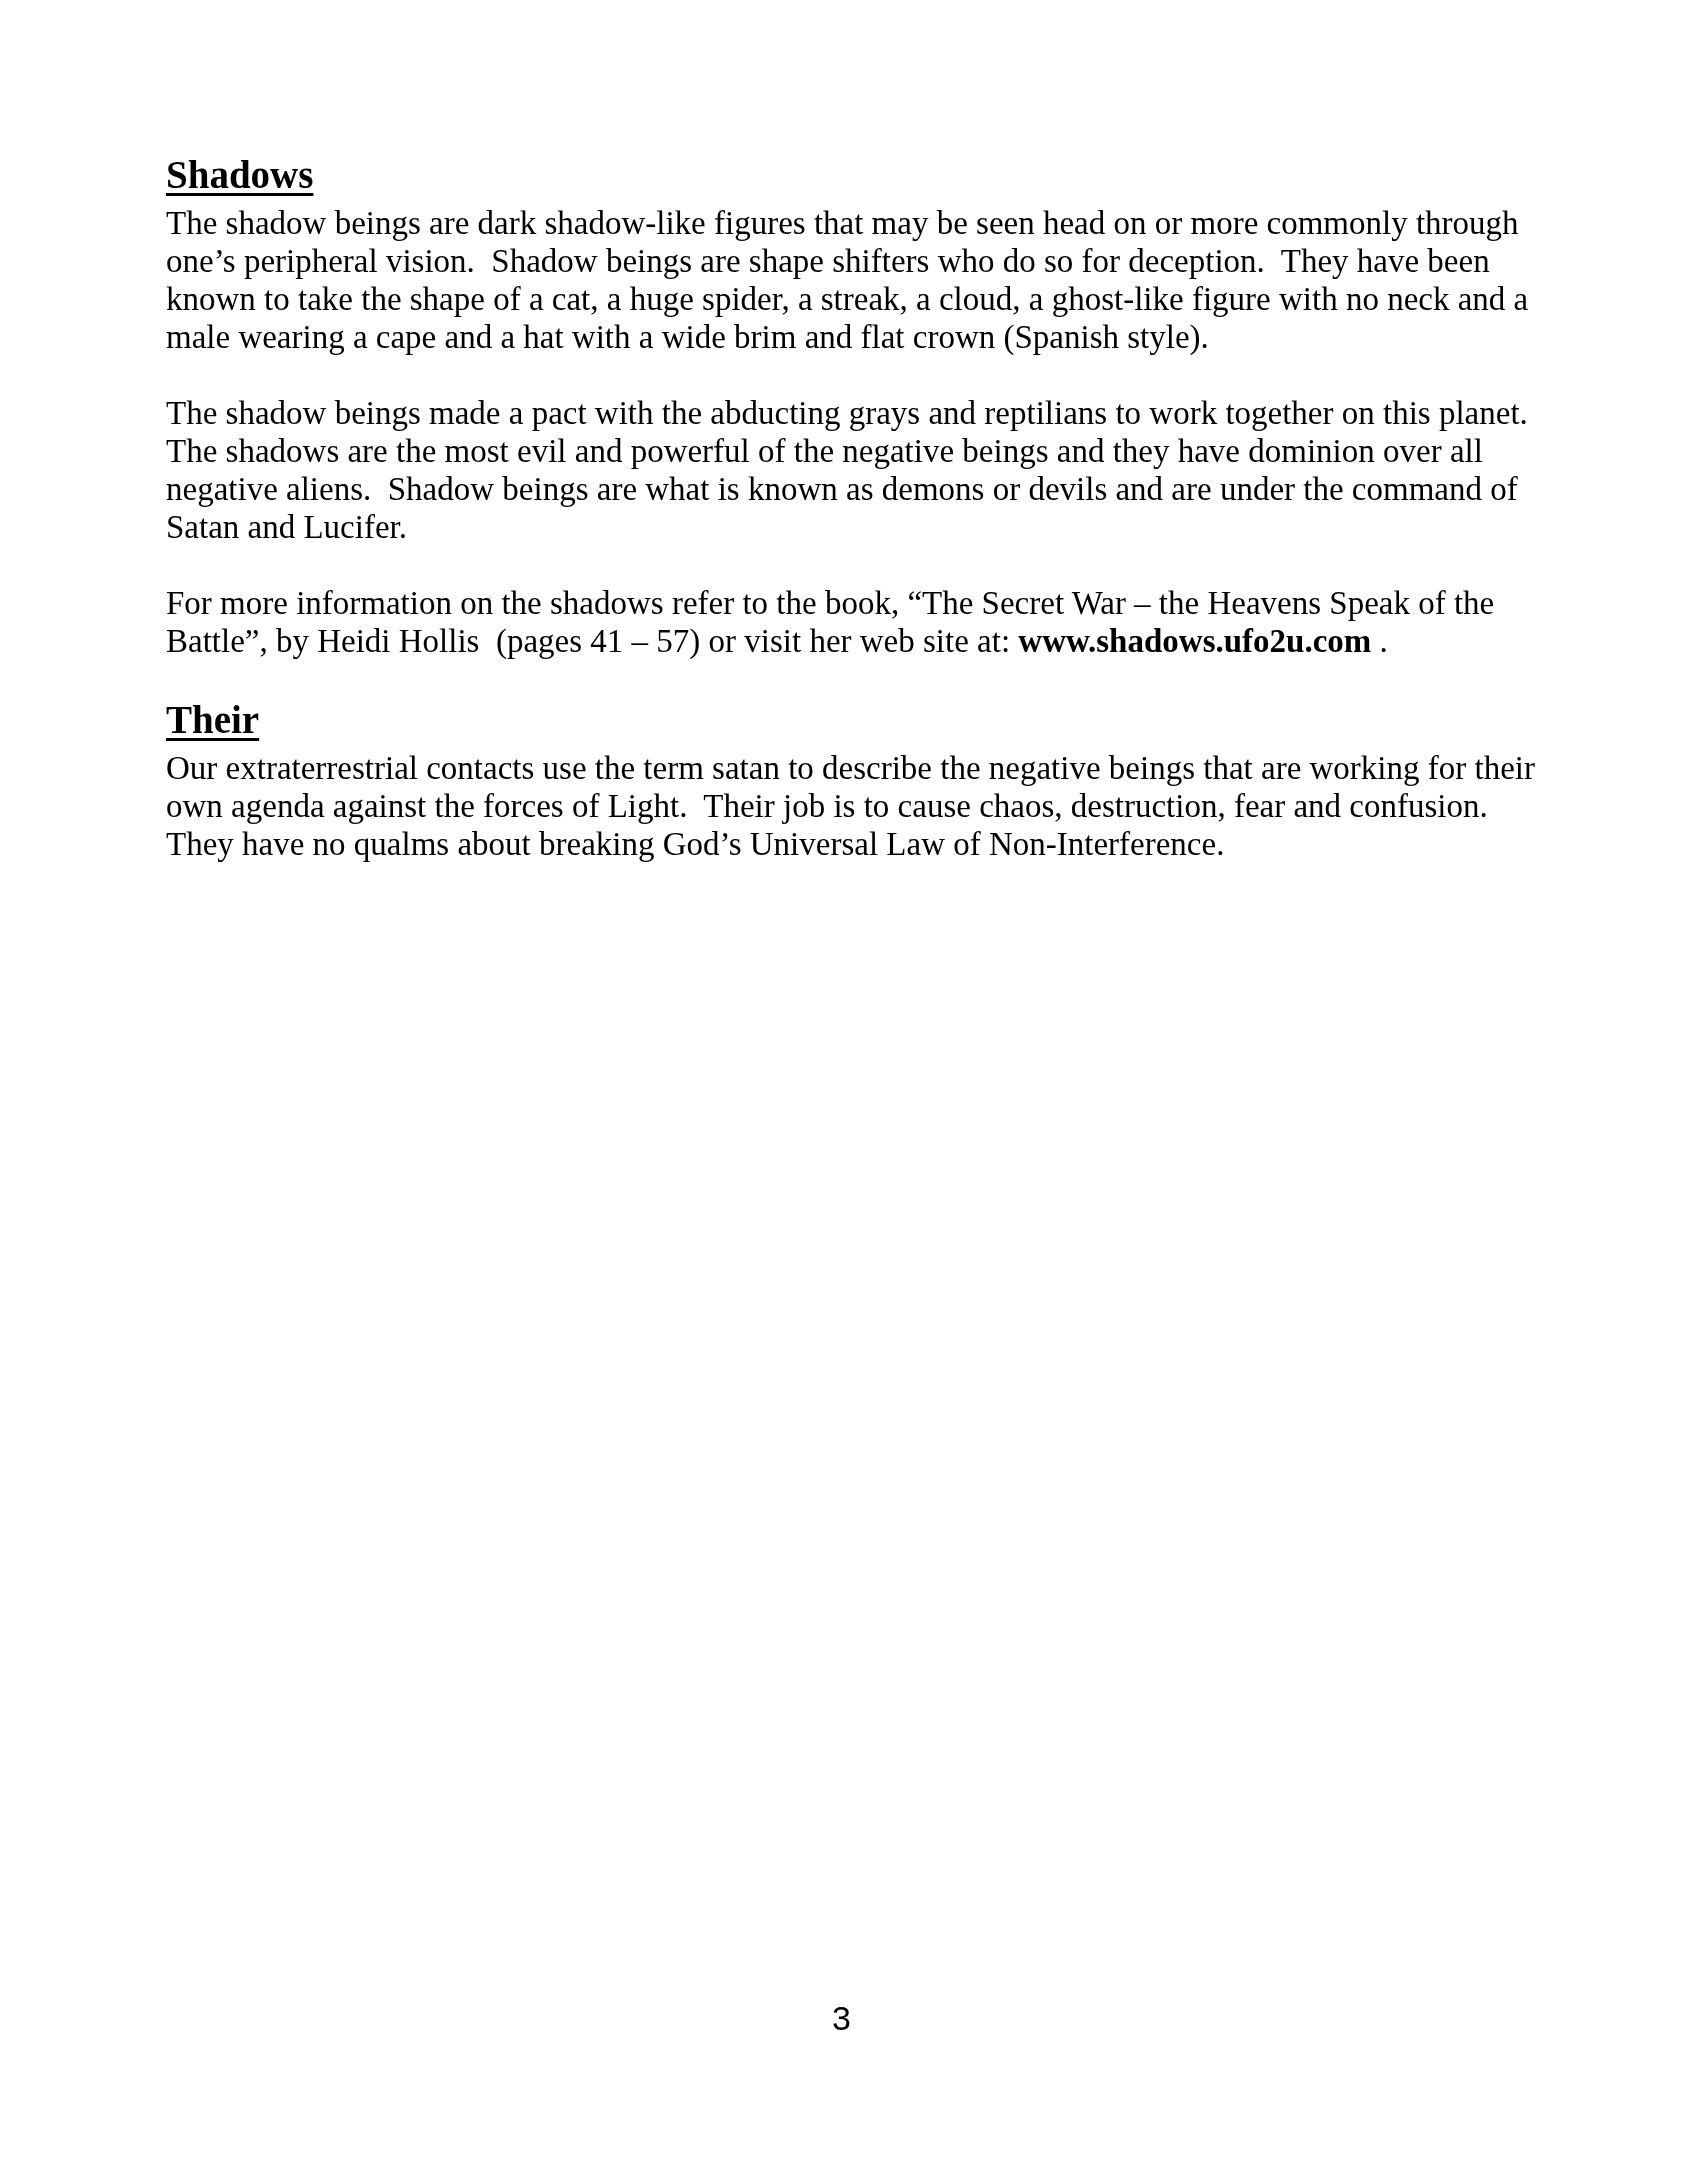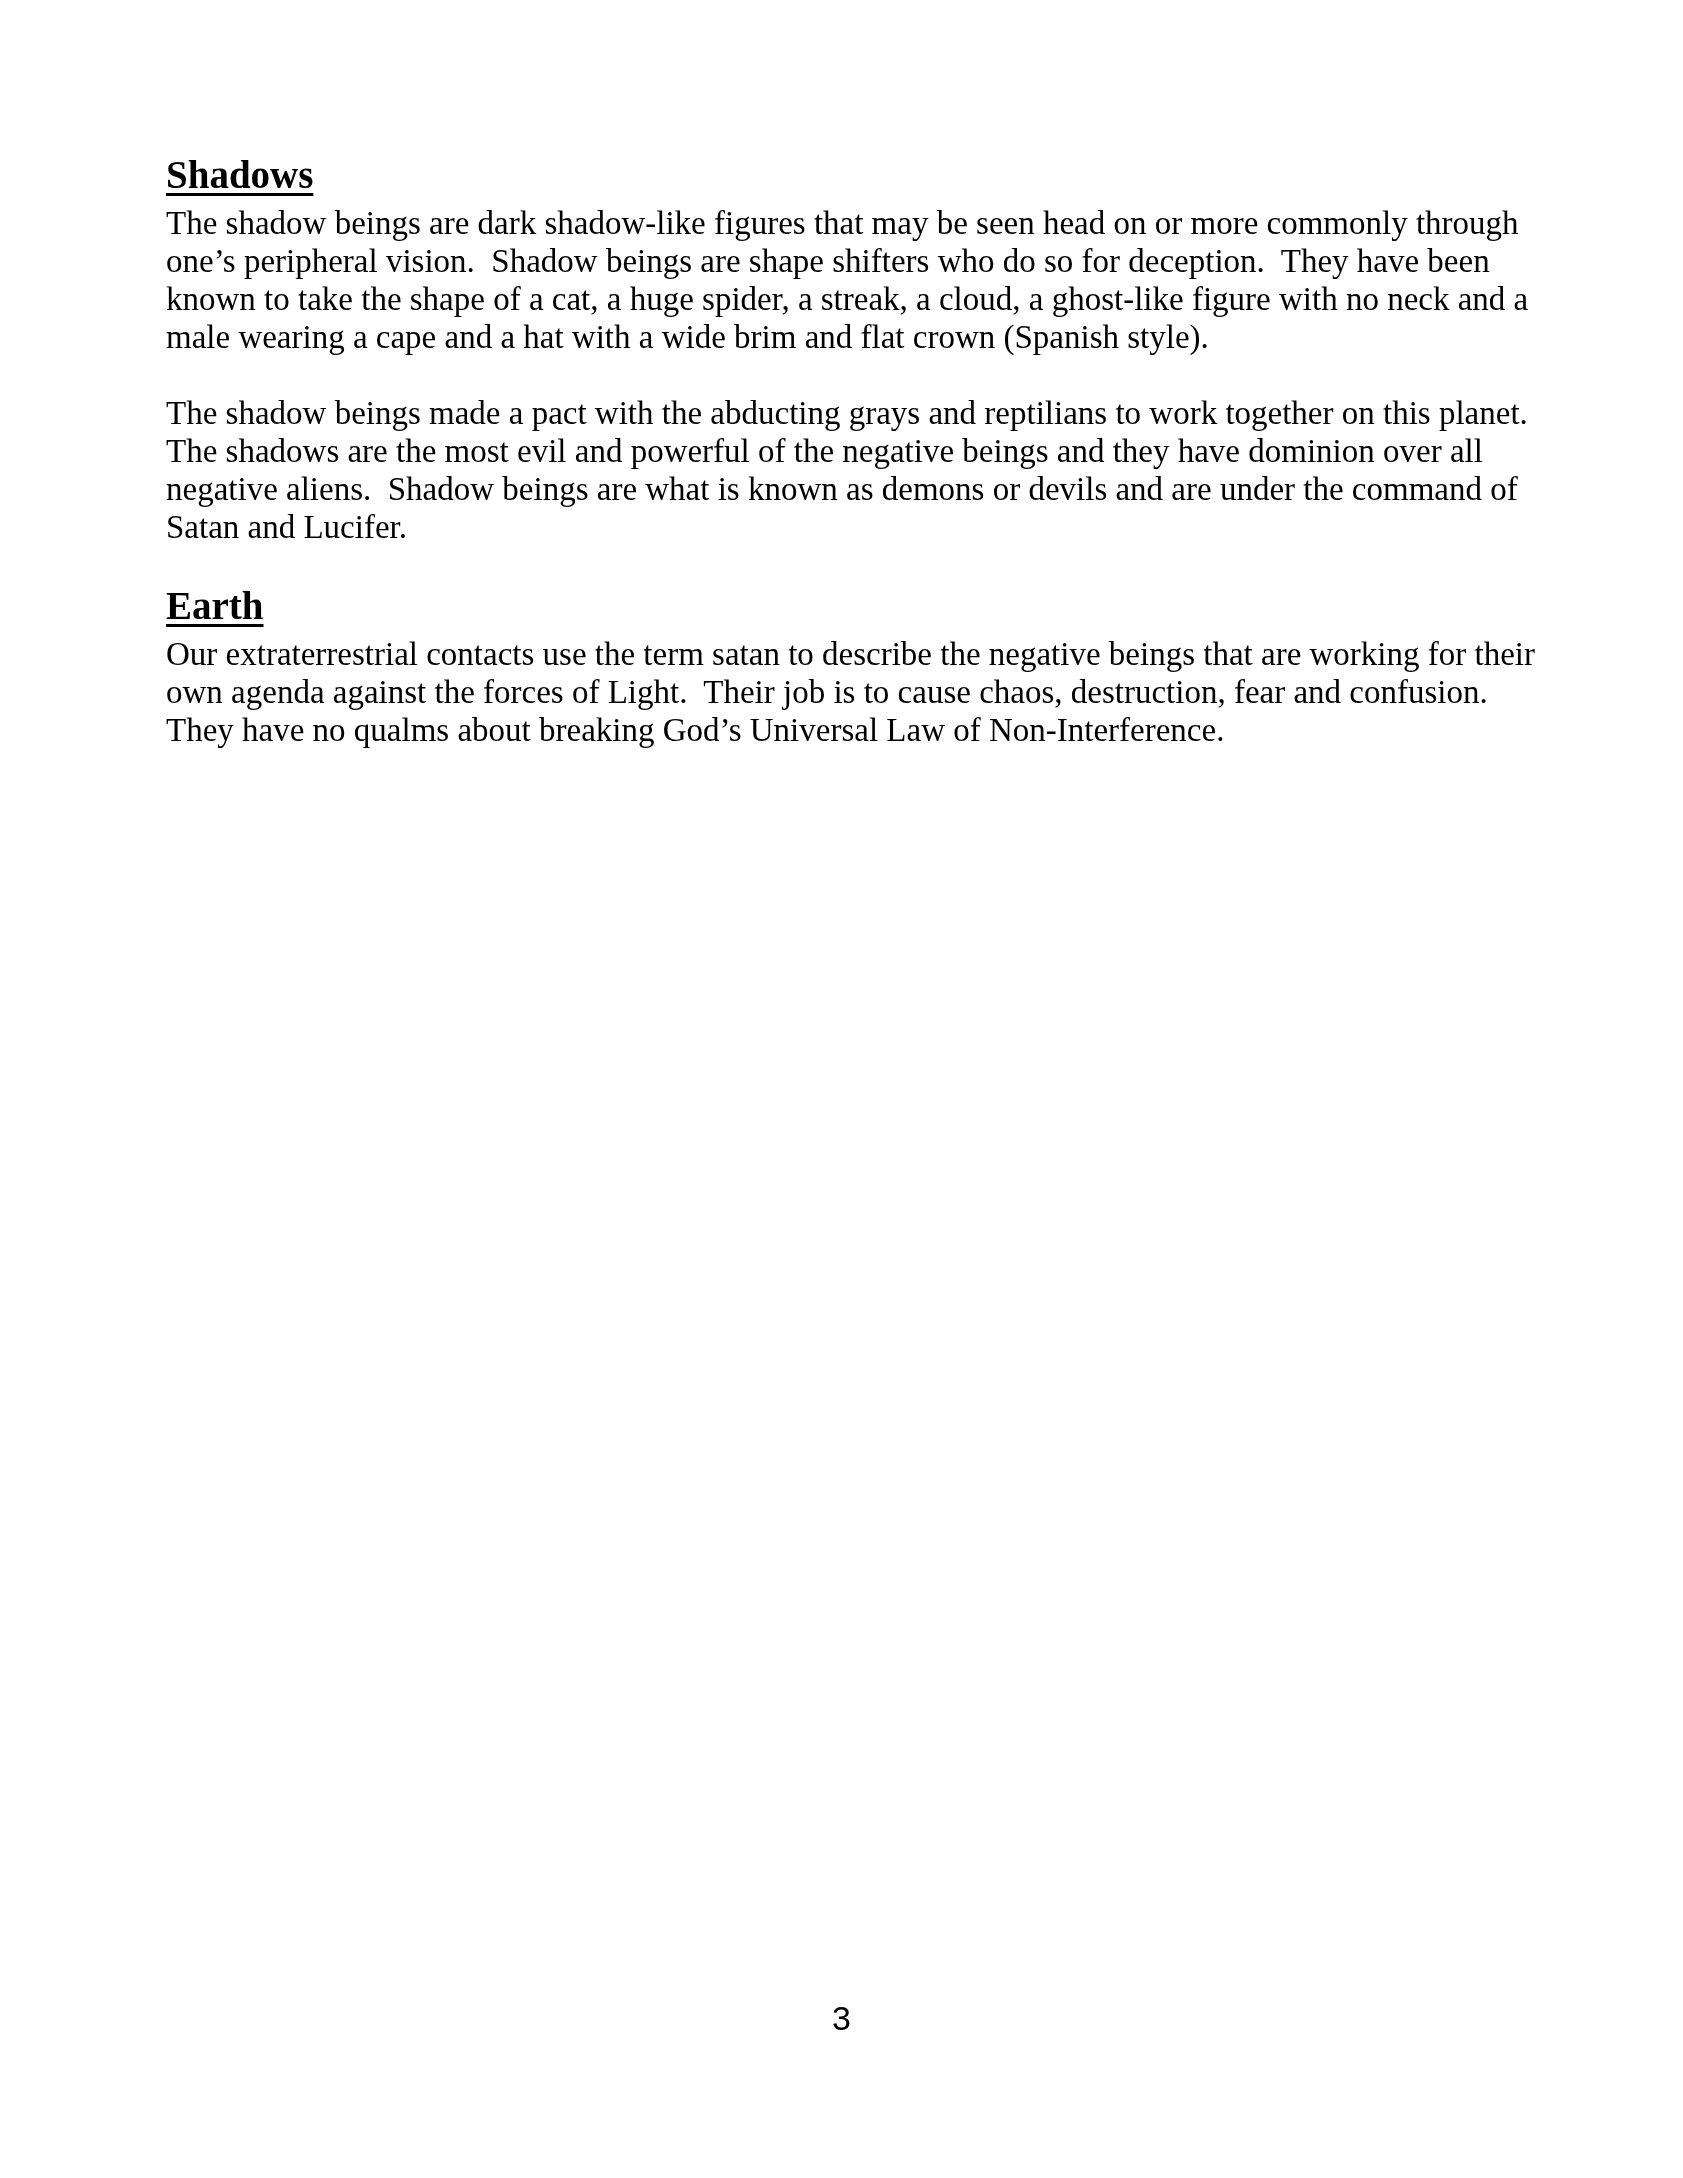--- a/index.html
+++ b/index.html
@@ -72,24 +72,25 @@
 <body>
 
 <div class="page">
 
   <main class="doc-content">
 
     <section class="doc-section">
       <h2 class="heading">Shadows</h2>
       <p class="para">The shadow beings are dark shadow-like figures that may be seen head on or more commonly through one’s peripheral vision.  Shadow beings are shape shifters who do so for deception.  They have been known to take the shape of a cat, a huge spider, a streak, a cloud, a ghost-like figure with no neck and a male wearing a cape and a hat with a wide brim and flat crown (Spanish style).</p>
       <p class="para">The shadow beings made a pact with the abducting grays and reptilians to work together on this planet. The shadows are the most evil and powerful of the negative beings and they have dominion over all negative aliens.  Shadow beings are what is known as demons or devils and are under the command of Satan and Lucifer.</p>
+      <p class="para"><span>For more information on the shadows refer to the book, “The Secret War – the Heavens Speak of the Battle”, by Heidi Hollis  (pages 41 – 57) or visit her web site at: </span><span class="bold">www.shadows.ufo2u.com</span><span> .</span></p>
     </section>
 
     <section class="doc-section">
-      <h2 class="heading">Earth</h2>
+      <h2 class="heading">Their</h2>
       <p class="para">Our extraterrestrial contacts use the term satan to describe the negative beings that are working for their own agenda against the forces of Light.  Their job is to cause chaos, destruction, fear and confusion. They have no qualms about breaking God’s Universal Law of Non-Interference.</p>
     </section>
 
   </main>
 
   <footer class="page-footer">
     <span>3</span>
   </footer>
 
 </div>

